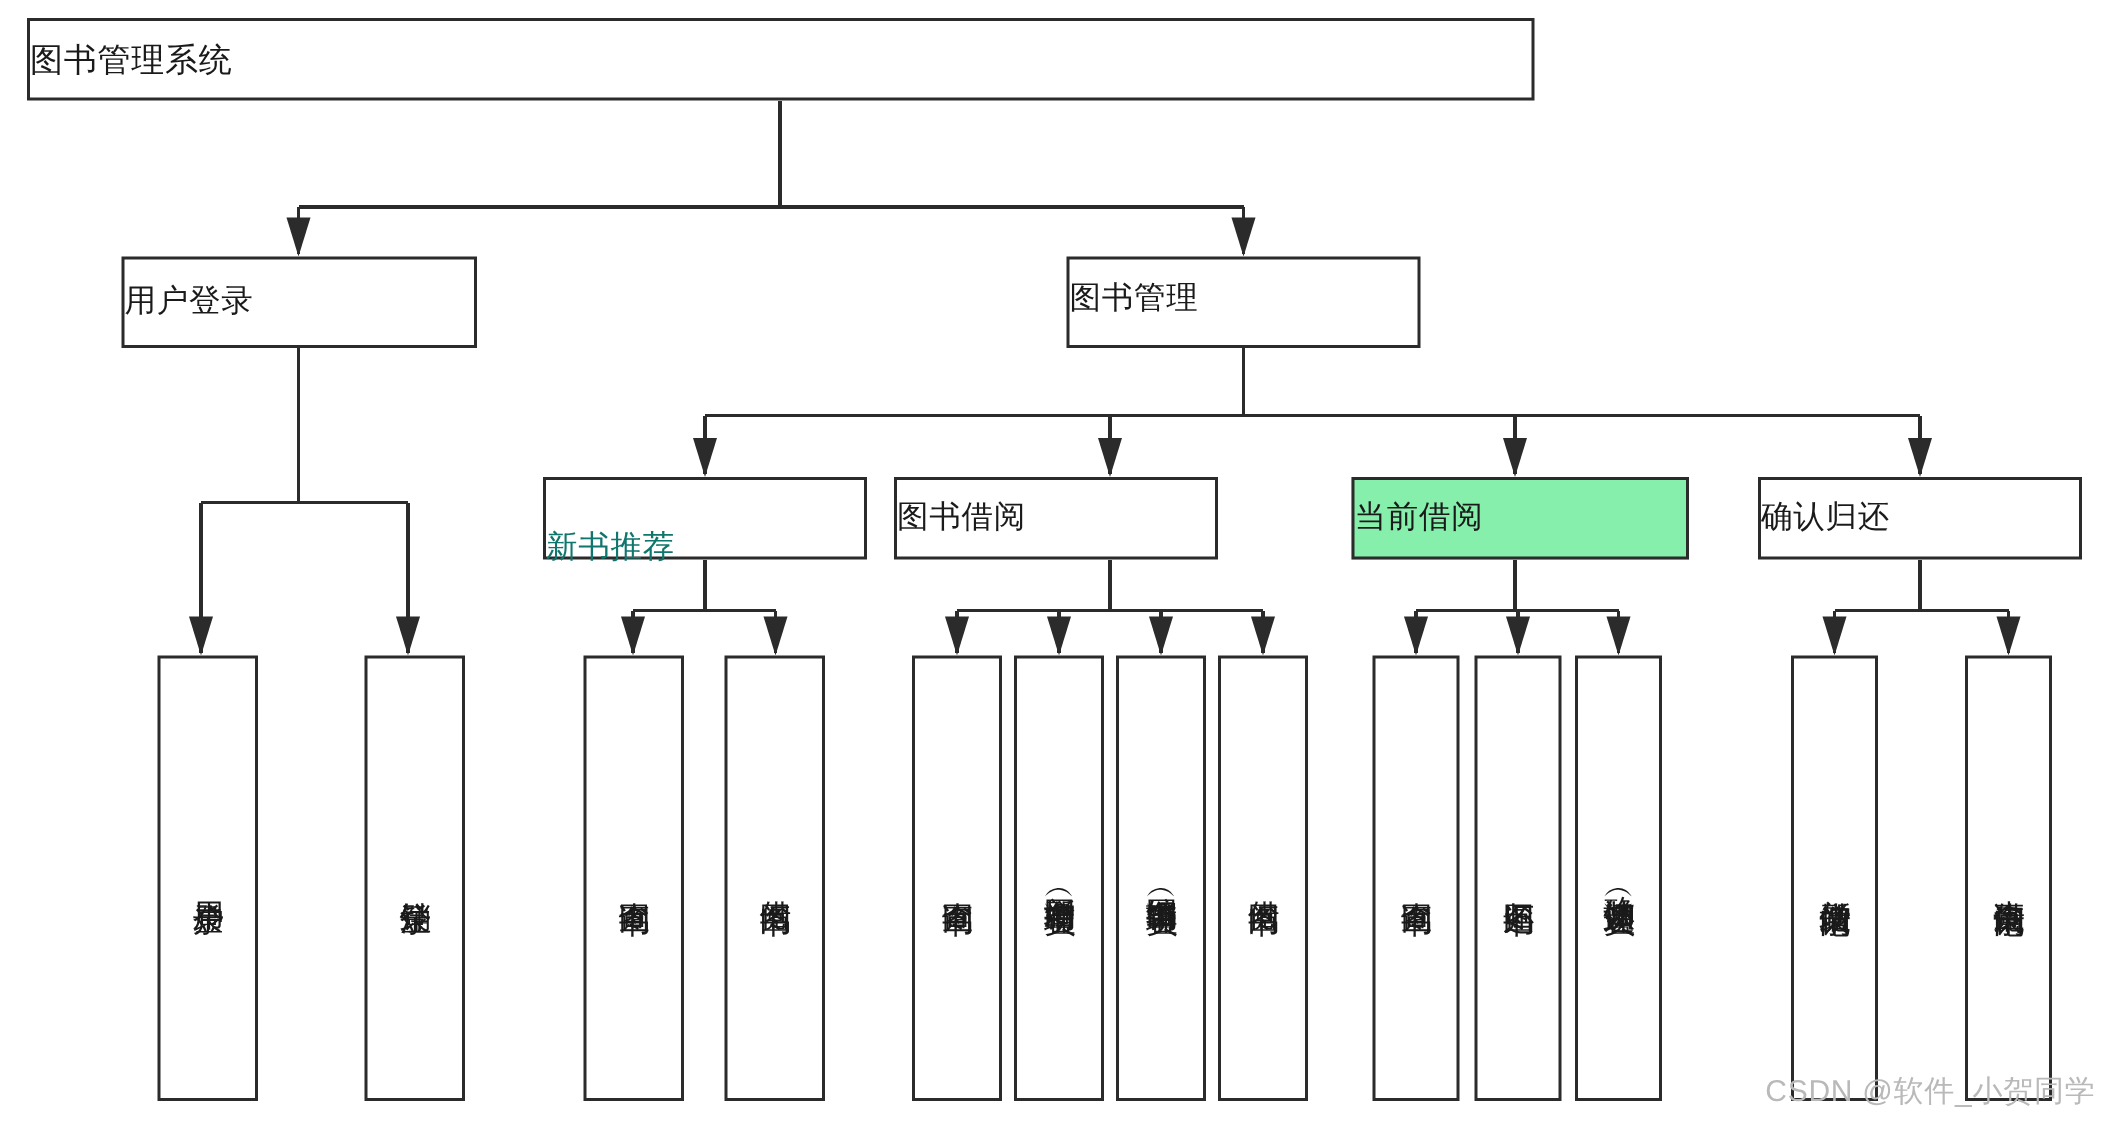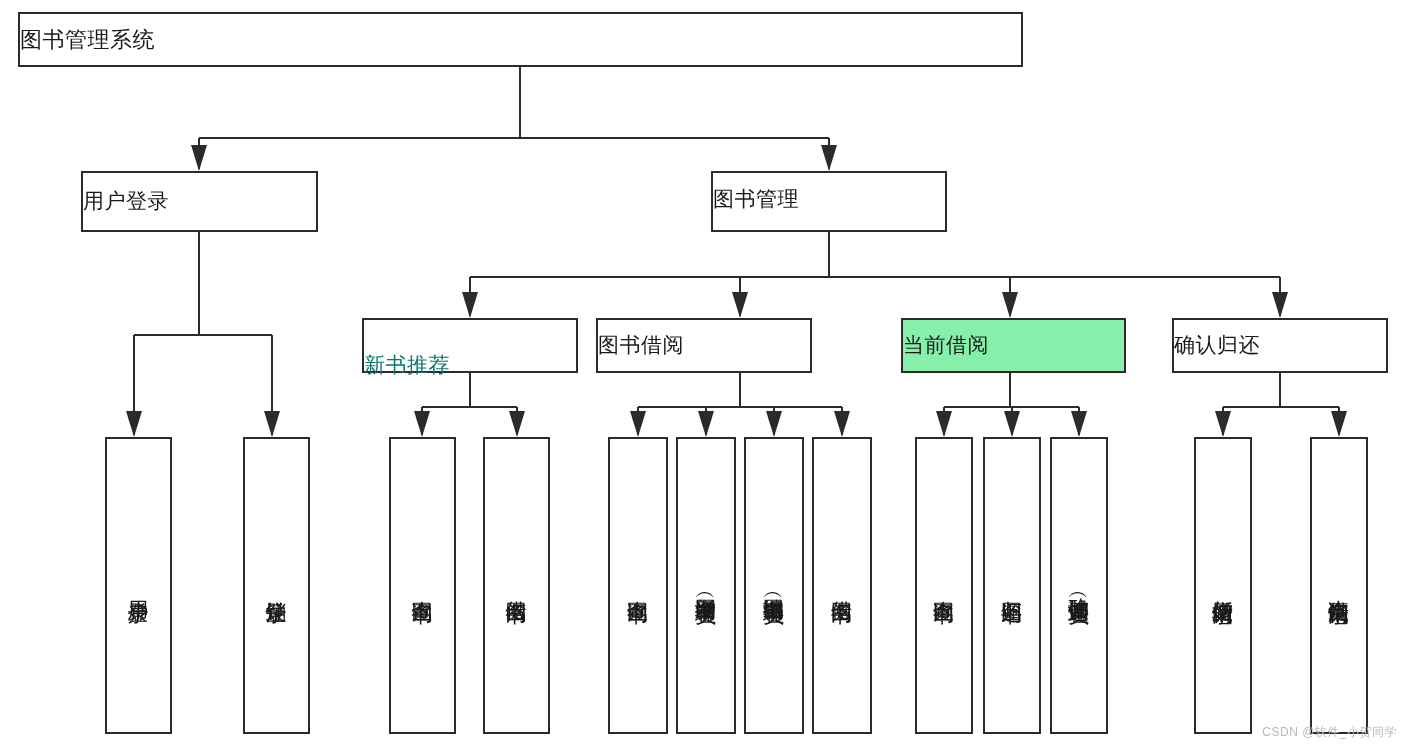--- a/index.html
+++ b/index.html
@@ -65,21 +65,21 @@
     left: 0;
     top: 0;
     width: 1405px;
     height: 747px;
     pointer-events: none;
   }
   #watermark {
     position: absolute;
     right: 8px;
     bottom: 6px;
-    font-size: 12px;
+    font-size: 20px;
     color: #b9b9b9;
     font-family: "Liberation Sans", "DejaVu Sans", sans-serif;
     letter-spacing: 0.5px;
     white-space: nowrap;
   }
 </style>
 </head>
 <body>
 
 <div id="diagram-root">

